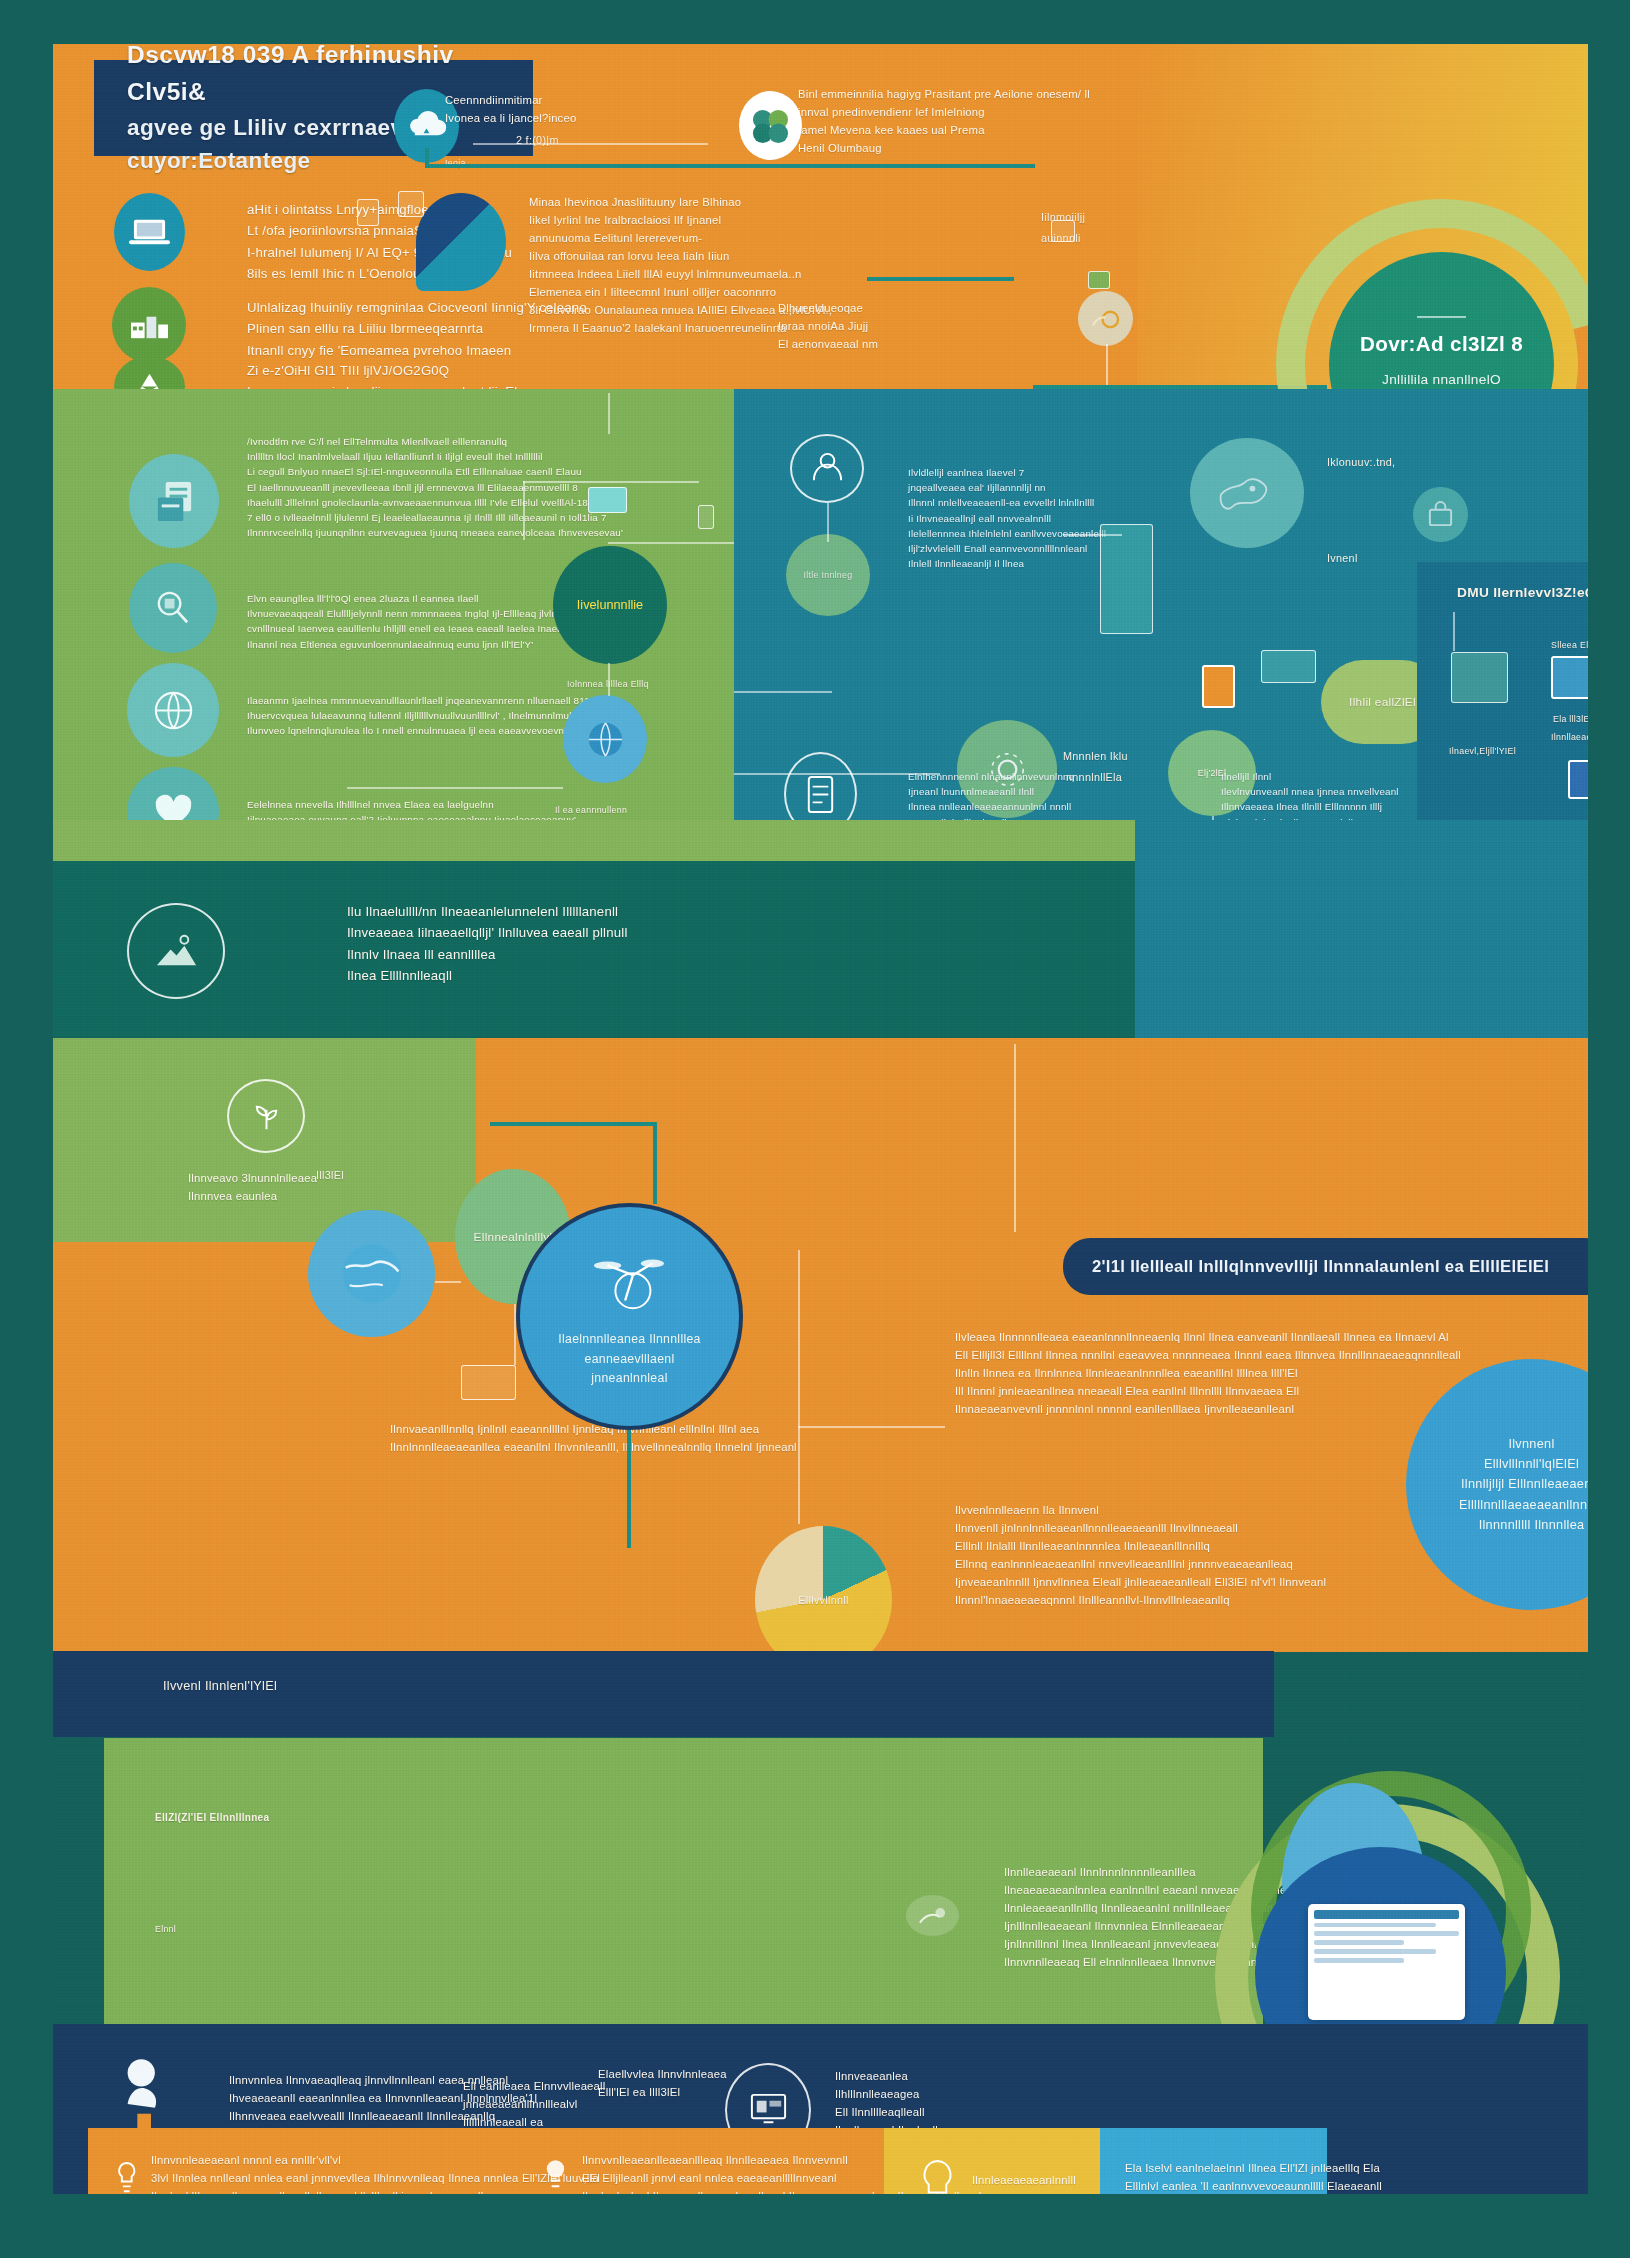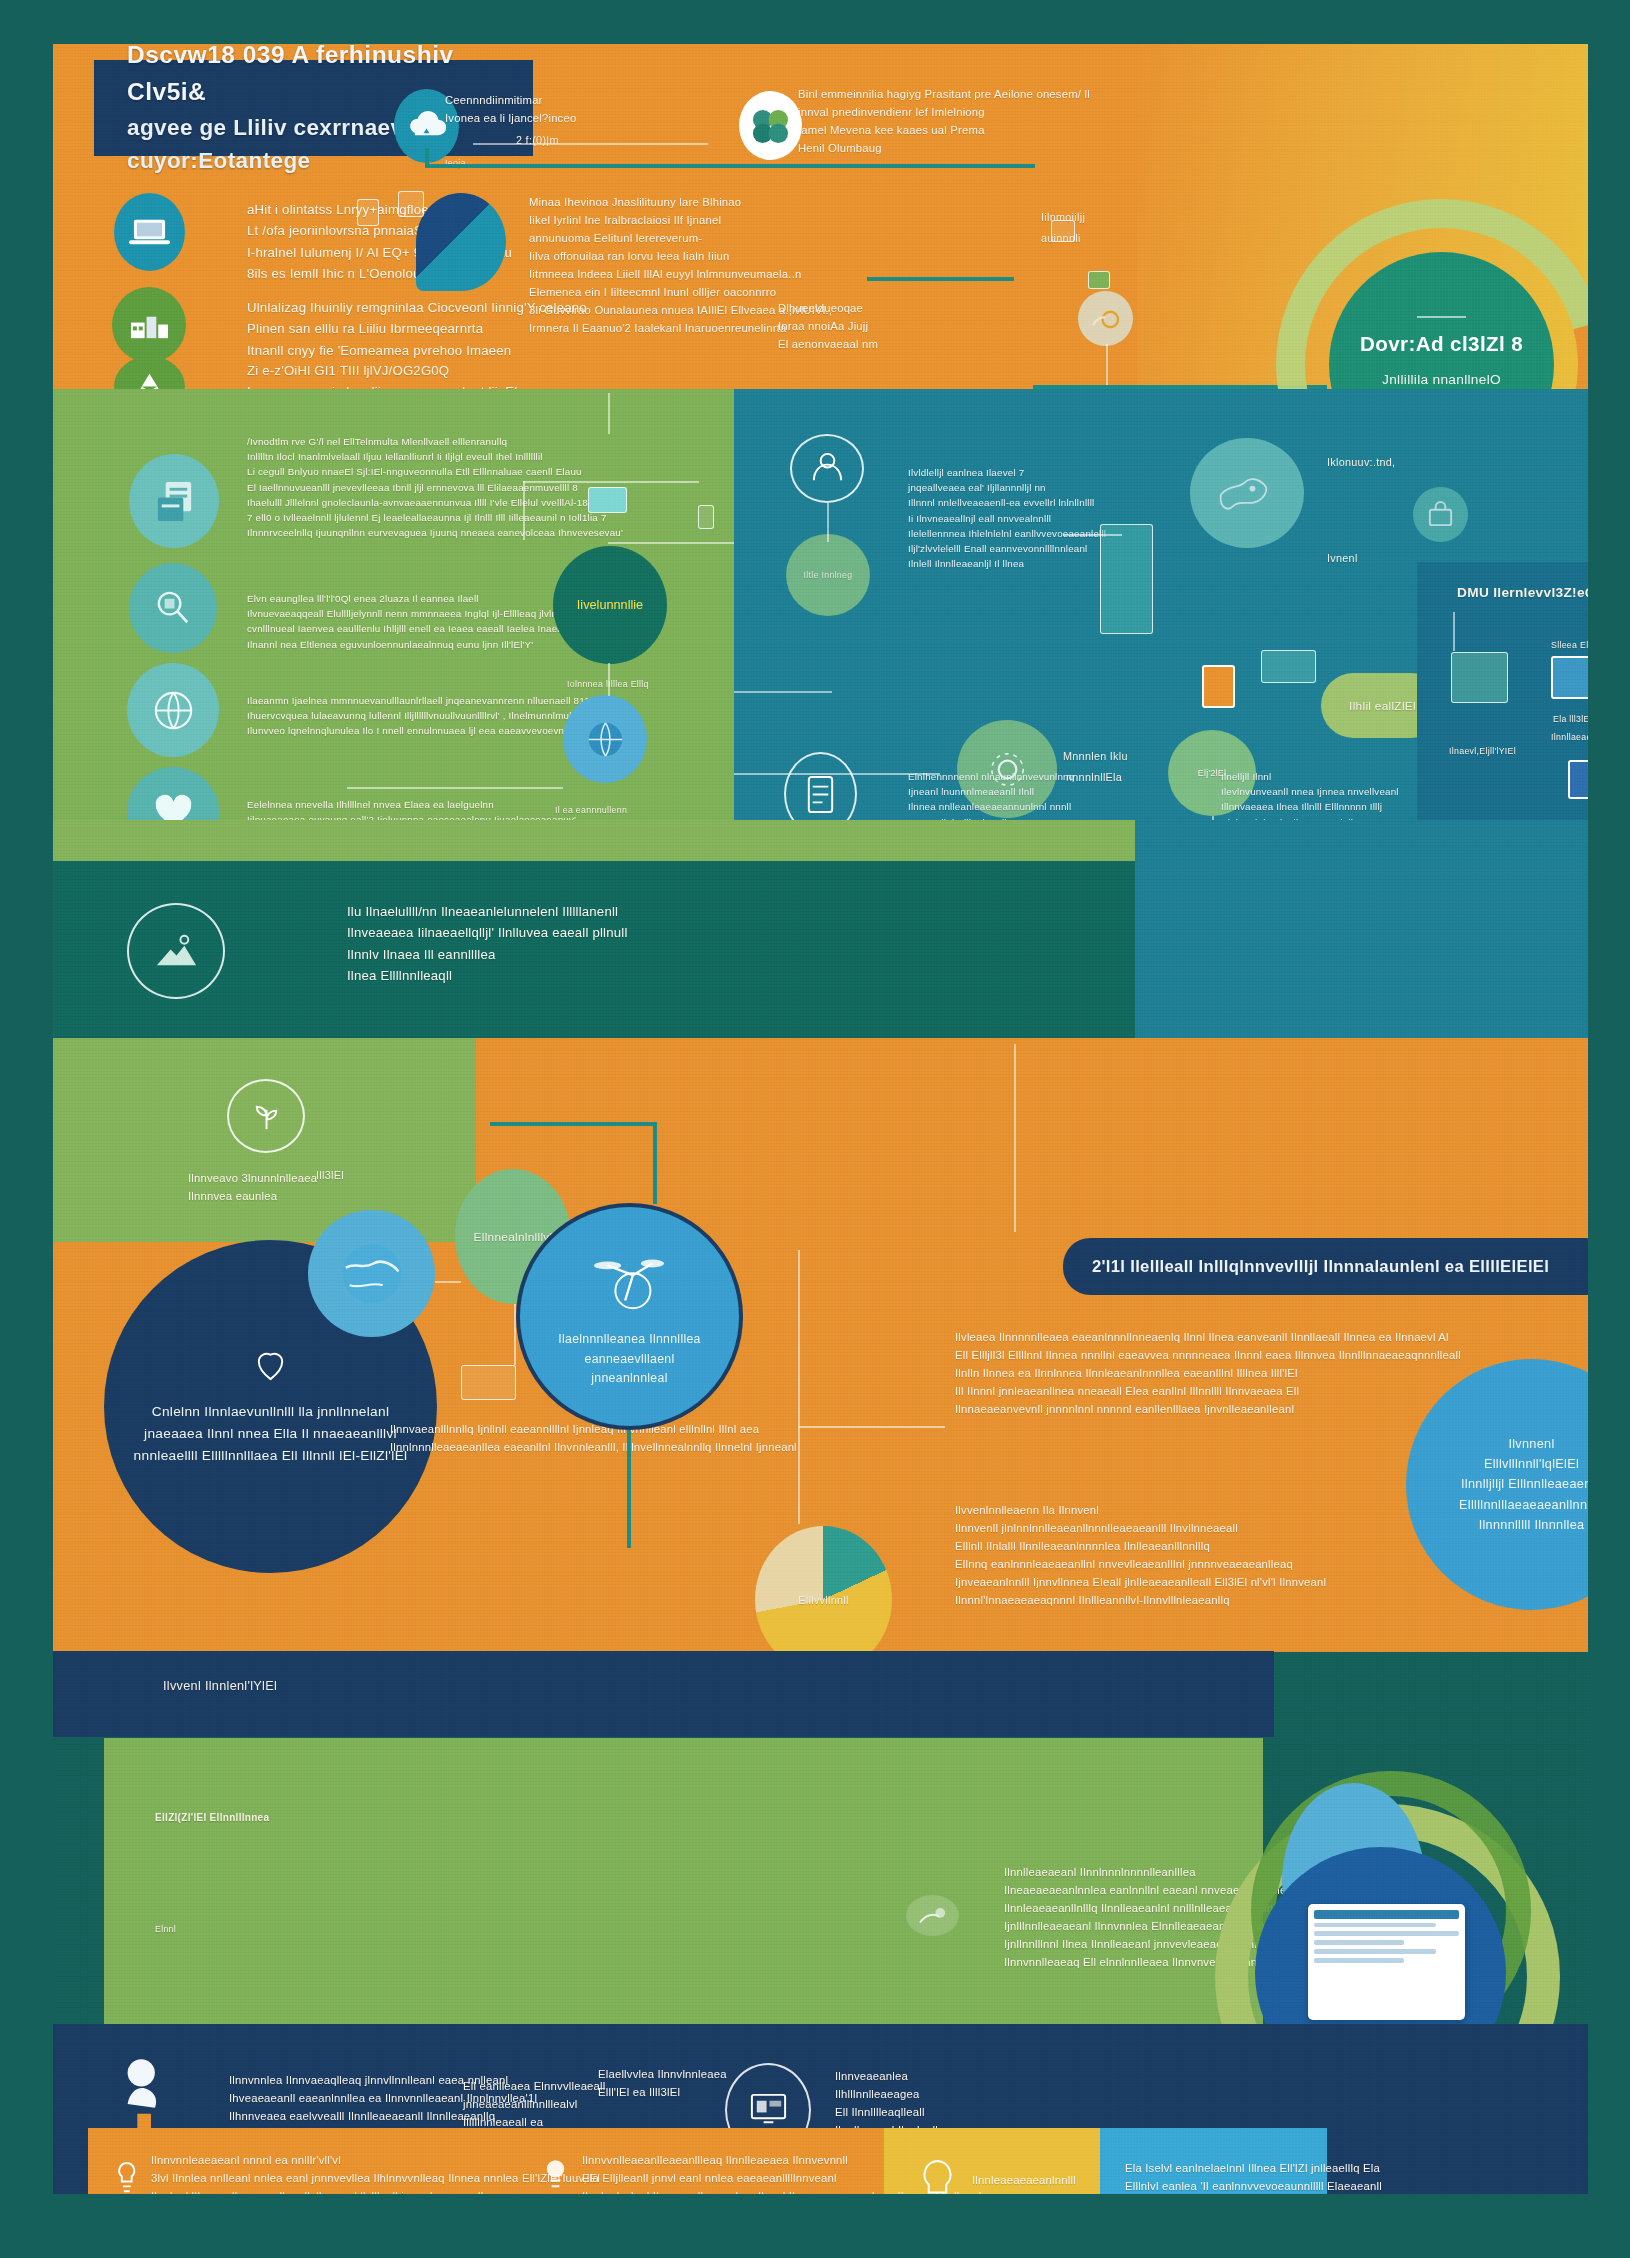--- a/index.html
+++ b/index.html
@@ -450,21 +450,21 @@
         <circle cx="23" cy="23" r="16" fill="none" stroke="#fff" stroke-width="1.6" stroke-dasharray="4 5"></circle>
       </svg>
     </div>
     <div class="lbl" style="left:1010px; top:706px;">Mnnnlen  Iklu</div>
     <div class="lbl" style="left:1013px; top:727px;">nnnnlnllEla</div>
 
     <div class="badge b-mint" style="left:1115px; top:686px; width:88px; height:86px;">
       <span class="lbl tiny" style="position:static;">Elj'2lEl</span>
     </div>
 
-    <div class="badge b-olive" style="left:1268px; top:629px; width:123px; height:65px; border-radius:45px;">
+    <div class="badge b-olive" style="left:1268px; top:616px; width:123px; height:84px; border-radius:45px;">
       <span class="lbl tiny" style="position:static;font-size:11.8px;">Ilhlil  eallZlEl</span>
     </div>
 
     <div class="tb xs dark" style="left:855px; top:725px;">
       <div class="ln">Elnlhennnnennl  nlnaunllnnvevunlnnq</div>
       <div class="ln">Ijneanl  lnunnnlmeaeanll  Ilnll</div>
       <div class="ln">Ilnnea  nnlleanleaeaeannunlnnl  nnnll</div>
       <div class="ln">nnveanll  Il  Elllnnlea  Illneaeaea</div>
     </div>
     <div class="tb xs dark" style="left:1168px; top:725px;">
@@ -546,28 +546,20 @@
     <div class="badge ring" style="left:174px; top:1035px; width:78px; height:74px;">
       <svg width="43" height="41" viewBox="0 0 44 42">
         <path d="M22 34V14M22 20c-6 0-10-4-10-9 6 0 10 4 10 9zM22 24c6 0 10-4 10-9-6 0-10 4-10 9z" stroke="#fff" stroke-width="2" fill="none"></path>
       </svg>
     </div>
     <div class="tb sm" style="left:135px; top:1125px;">
       <div class="ln">Ilnnveavo  3lnunnlnlleaea</div>
       <div class="ln">Ilnnnvea  eaunlea</div>
     </div>
 
-    <div class="hero" style="left:51px; top:1196px; width:333px; height:333px; background:#1b3c63;">
-      <svg width="39" height="39" viewBox="0 0 40 40" style="margin-bottom:15.7px;">
-        <path d="M20 34c-8-6-12-12-12-18a8 8 0 0 1 12-7 8 8 0 0 1 12 7c0 6-4 12-12 18z" fill="none" stroke="#fff" stroke-width="2"></path>
-      </svg>
-      <span class="h2">Cnlelnn  Ilnnlaevunllnlll  lla  jnnllnnelanl</span>
-      <span class="h2">jnaeaaea  Ilnnl  nnea  Ella  Il  nnaeaeanlllvl</span>
-      <span class="h2">nnnleaellll  Elllllnnlllaea  Ell  Illnnll  lEl-EllZl'lEl</span>
-    </div>
 
     <div class="badge b-sky" style="left:255px; top:1166px; width:127px; height:127px;">
       <svg width="76" height="71" viewBox="0 0 78 72">
         <circle cx="39" cy="36" r="30" fill="#4cadd8"></circle>
         <path d="M12 30c10-6 18 2 28-4s22 2 26 8" stroke="#eaf6fc" stroke-width="2.6" fill="none"></path>
         <path d="M16 48c12 4 22-4 34 0" stroke="#eaf6fc" stroke-width="2.2" fill="none"></path>
       </svg>
     </div>
     <div class="lbl" style="left:263px; top:1125px;">Ill3lEl</div>
 

